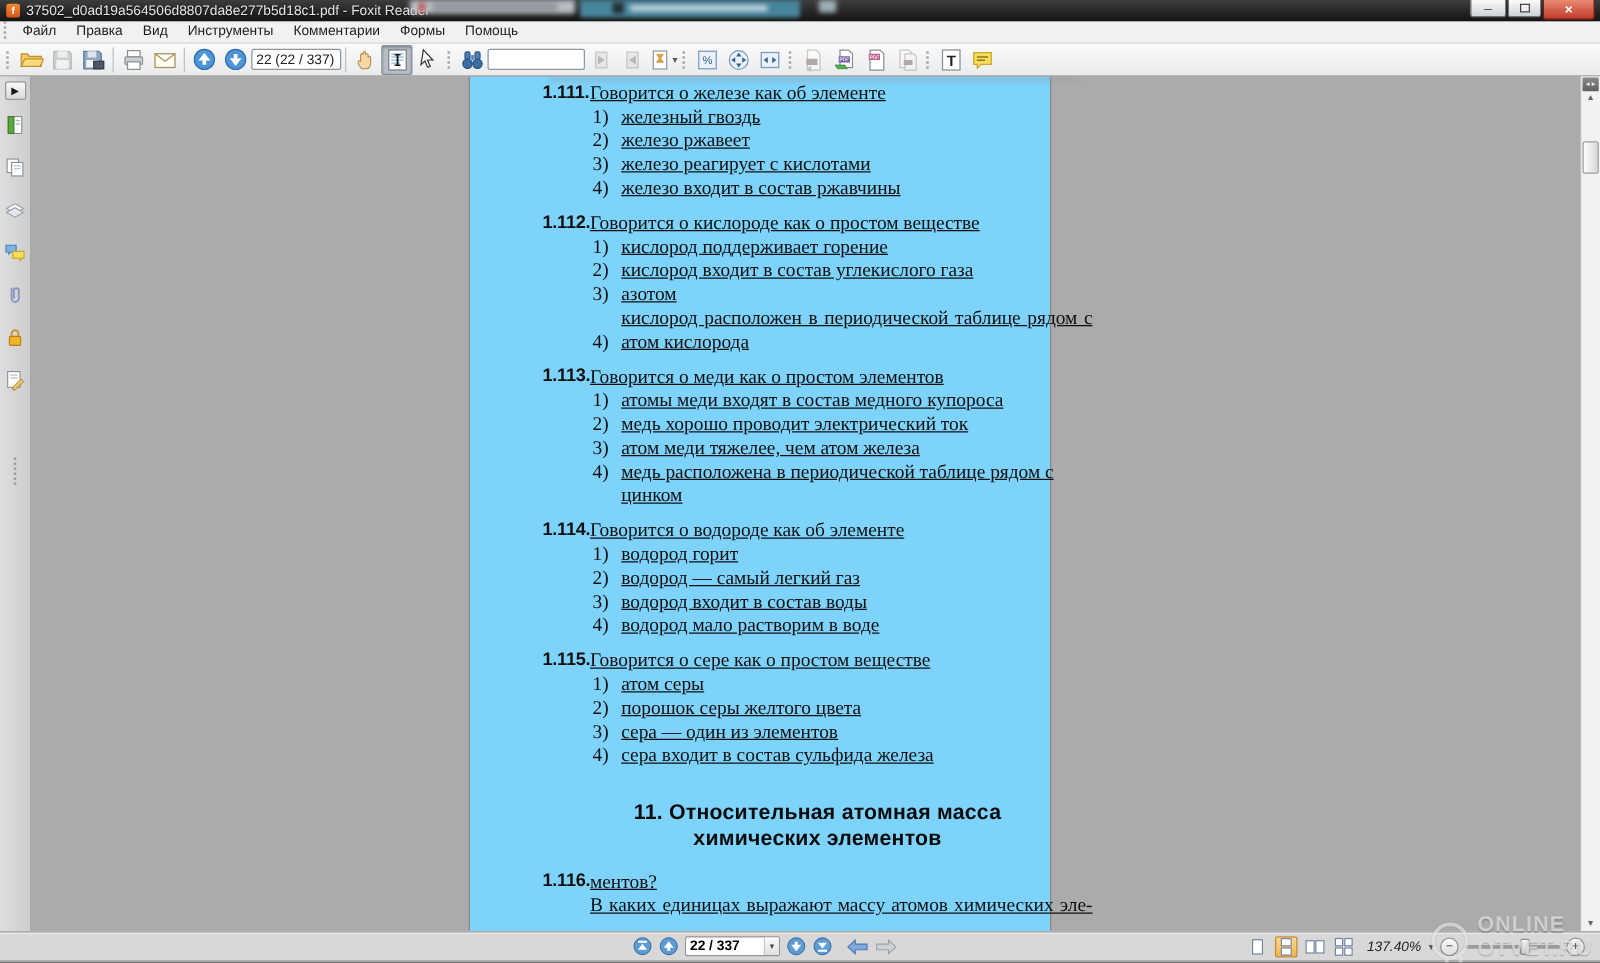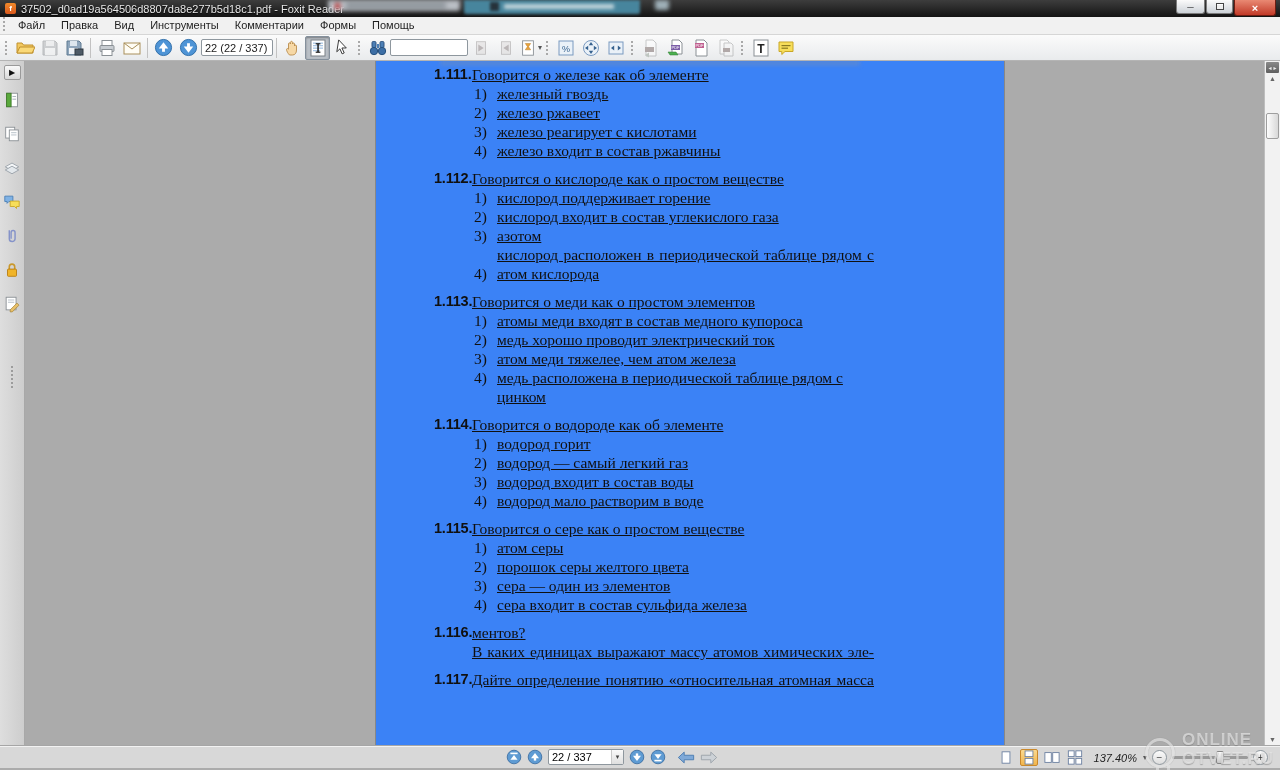--- a/index.html
+++ b/index.html
@@ -55,21 +55,21 @@
   .sidebar { width:25px; background:linear-gradient(90deg,#DEDEDE,#CDCDCD); border-right:1px solid #A8A8A8;
              display:flex; flex-direction:column; align-items:center; }
   .expand-btn { width:17px; height:15px; margin:4px 0 8px; background:linear-gradient(#FAFAFA,#D8D8D8);
                 border:1px solid #9A9A9A; border-radius:2px; font-size:8px; color:#111;
                 display:flex; align-items:center; justify-content:center; }
   .side-btn { width:22px; height:24px; margin-bottom:10px; display:flex; align-items:center; justify-content:center;
               border:1px solid transparent; border-radius:2px; }
   .side-grip { margin-top:40px; width:3px; height:22px; border-left:2px dotted #9C9C9C; }
 
   .docarea { flex:1; position:relative; background:#ABABAB; overflow:hidden; }
-  .page { position:absolute; left:351px; top:0; width:628px; height:684px; background:#3b82f6;
+  .page { position:absolute; left:351px; top:0; width:464px; height:684px; background:#7dd3fc;
           box-shadow:-1px 0 0 #878787, 1px 0 0 #878787; padding:4px 0 0 58px; }
   .page::before { content:''; position:absolute; top:0; left:64px; width:420px; height:4px;
                   background:rgba(150,150,150,.4); filter:blur(2px); }
 
   
   .doc { width:440px; color:#101010; font-family:"Liberation Serif","DejaVu Serif",serif; font-size:15.5px; }
   .question, .para { display:flex; margin-bottom:9px; }
   .q-num { width:38px; flex:none; font-family:"Liberation Sans",sans-serif; font-weight:bold;
            font-size:14.5px; line-height:19px; letter-spacing:-0.2px; }
   .q-body { width:402px; }
@@ -91,21 +91,21 @@
   .vs-down { position:absolute; bottom:2px; left:0; right:0; text-align:center; font-size:7px; color:#666; }
   .vs-thumb { position:absolute; top:52px; left:1px; width:13px; height:26px;
               background:linear-gradient(90deg,#FDFDFD,#D8D8D8); border:1px solid #9E9E9E; border-radius:2px; }
 
   
   .statusbar { height:23px; background:#D8D8D8; border-top:1px solid #A6A6A6;
                box-shadow:inset 0 1px 0 #F2F2F2; position:relative; z-index:5; }
   .sb-nav { position:absolute; left:506px; top:3px; display:flex; align-items:center; gap:5px; }
   .sb-box-wrap { display:flex; align-items:center; width:76px; height:16px; background:#fff;
                  border:1px solid #8E979E; border-radius:2px; }
-  .sb-box { flex:1; border:none; outline:none; font-size:11px; font-family:inherit; padding:0 3px; width:58px; }
+  .sb-box { flex:1; border:none; outline:none; font-size:11px; font-family:inherit; padding:0 3px; width:58px;font-weight:bold; }
   .sb-caret { width:12px; height:14px; font-size:7px; color:#444; display:flex; align-items:center;
               justify-content:center; border-left:1px solid #C9C9C9; background:linear-gradient(#FAFAFA,#DFDFDF); }
   .sb-right { position:absolute; right:12px; top:3px; display:flex; align-items:center; gap:5px; }
   .vm-btn { width:18px; height:17px; display:flex; align-items:center; justify-content:center;
             border:1px solid transparent; border-radius:2px; }
   .vm-btn.active { background:linear-gradient(#FBD98F,#F2B54B); border-color:#C9882C; }
   .zoom-label { font-size:11px; color:#222; min-width:48px; text-align:right;font-style:italic; }
   .circle-btn { width:15px; height:15px; border:1px solid #8E979E; border-radius:50%;
                 background:linear-gradient(#FBFBFB,#DDDDDD); color:#444; font-size:10px; line-height:13px;
                 text-align:center; }
@@ -604,20 +604,24 @@
                       <div class="opt-n">4)</div>
                       <div class="opt-text">
                       <div class="t-line">сера входит в состав сульфида железа</div>
                     </div>
                     </div>
 
                 </div>
               </div>
             </div>
 
+          <div class="doc-heading">
+            <div>11. Относительная атомная масса</div>
+            <div>химических элементов</div>
+          </div>
 
             <div class="para">
               <div class="q-num">1.116.</div>
               <div class="q-body">
                 <div class="t-line">ментов?</div>
                 <div class="t-line stretch">В каких единицах выражают массу атомов химических эле-</div>
               </div>
             </div>
 
             <div class="para">

